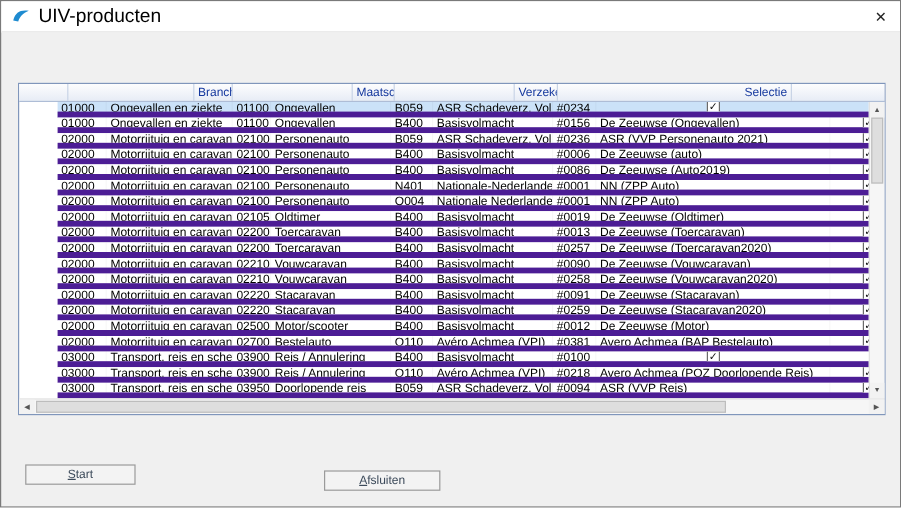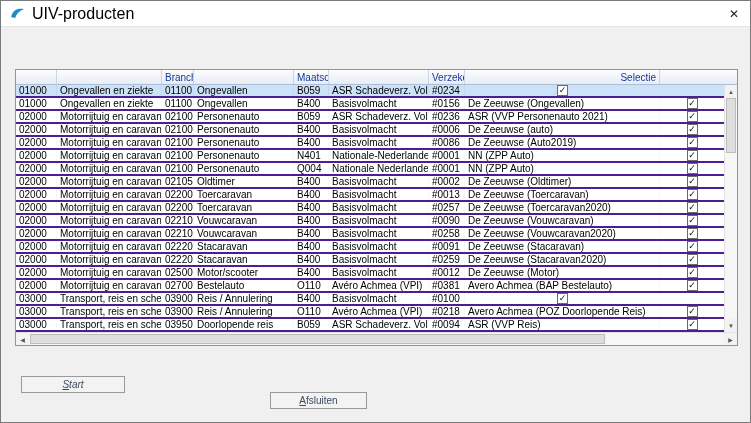--- a/index.html
+++ b/index.html
@@ -45,22 +45,23 @@
   .hcell .lbl { flex: 1; }
   .hcell.selectie .lbl { text-align: right; }
   .hcell.filler { border-right: none; }
   .sort { font-size: 6px; color: #8fa6cd; margin-left: 2px; flex: none; }
 
   .grid-middle { display: flex; }
   .grid-body { width: 708px; }
   .grid-row {
     display: grid;
     grid-template-columns: 41px 105px 32px 100px 35px 100px 36px 195px 64px;
-    height: 13px; border-bottom: 2px solid #4c1d95; background: #fff;
+    height: 13px; border-bottom: 5px solid #4c1d95; background: #fff;
     cursor: default;
+    margin-left: 32px;
   }
   .grid-row.selected { background: var(--selected-row, #cbe2f8); }
   .cell {
     font-size: 10px; color: #000; padding: 0 3px; line-height: 12px;
     white-space: nowrap; overflow: hidden; border-right: 1px solid rgba(0,0,0,0.03);
   }
   .cell.selcell { display: flex; justify-content: center; align-items: center; border-right: none; }
   .checkbox {
     width: 11px; height: 11px; border: 1px solid #6a6a6a; background: #fff;
     font-size: 9px; line-height: 9px; text-align: center; color: #111; display: inline-block;
@@ -98,21 +99,21 @@
   }
 
   
   .btn {
     position: absolute; height: 17px; background: #f3f3f3;
     border: 1px solid #9a9a9a; font-size: 10px; color: #3c4a5a;
     text-align: center; padding: 0; font-family: inherit; cursor: pointer;
   }
   .btn .t { display: block; line-height: 15px; }
   .btn .t::first-letter { text-decoration: underline; }
-  #btn-start { left: 20px; top: 375px; width: 104px; font-style: italic; }
+  #btn-start { left: 20px; top: 386px; width: 92px; }
   #btn-afsluiten { left: 269px; top: 391px; width: 97px; }
 </style>
 </head>
 <body>
 
 <div class="window">
 
   <div class="titlebar">
     <span class="app-icon">
       <svg width="15" height="15" viewBox="0 0 15 15">
@@ -248,21 +249,21 @@
               <span class="checkbox">✓</span>
             </div>
           </div>
           <div class="grid-row">
             <div class="cell">02000</div>
             <div class="cell">Motorrijtuig en caravan</div>
             <div class="cell">02105</div>
             <div class="cell">Oldtimer</div>
             <div class="cell">B400</div>
             <div class="cell">Basisvolmacht</div>
-            <div class="cell">#0002</div>
+            <div class="cell">#0019</div>
             <div class="cell">De Zeeuwse (Oldtimer)</div>
             <div class="cell selcell">
               <span class="checkbox">✓</span>
             </div>
           </div>
           <div class="grid-row">
             <div class="cell">02000</div>
             <div class="cell">Motorrijtuig en caravan</div>
             <div class="cell">02200</div>
             <div class="cell">Toercaravan</div>

